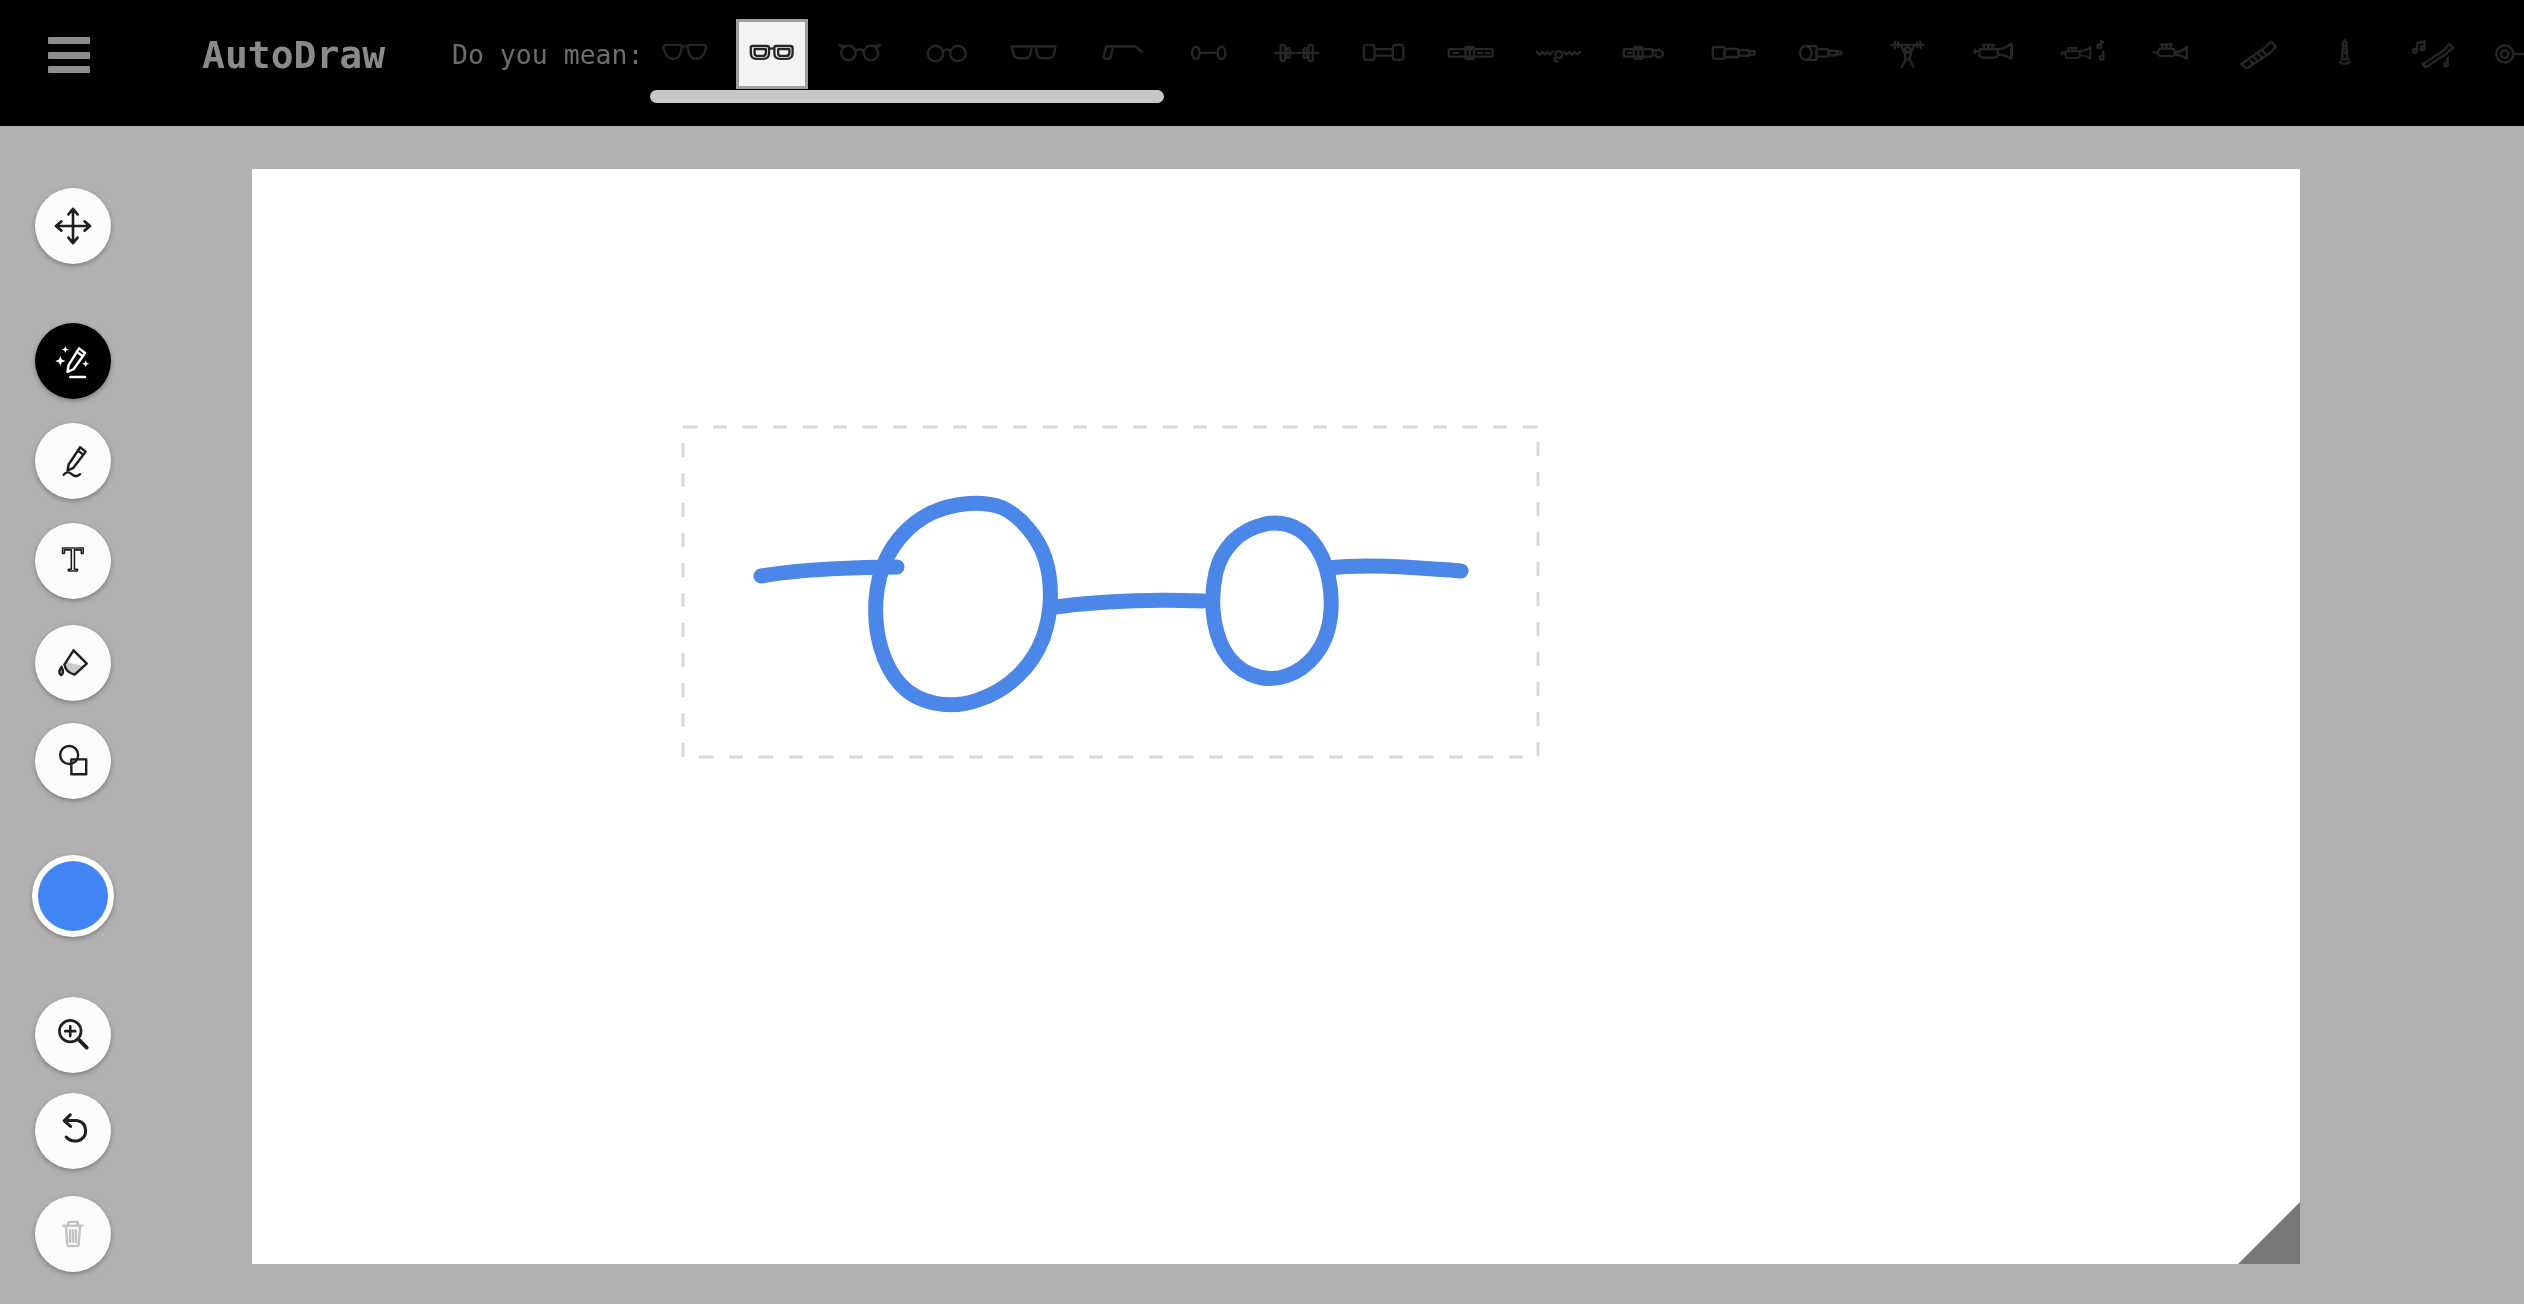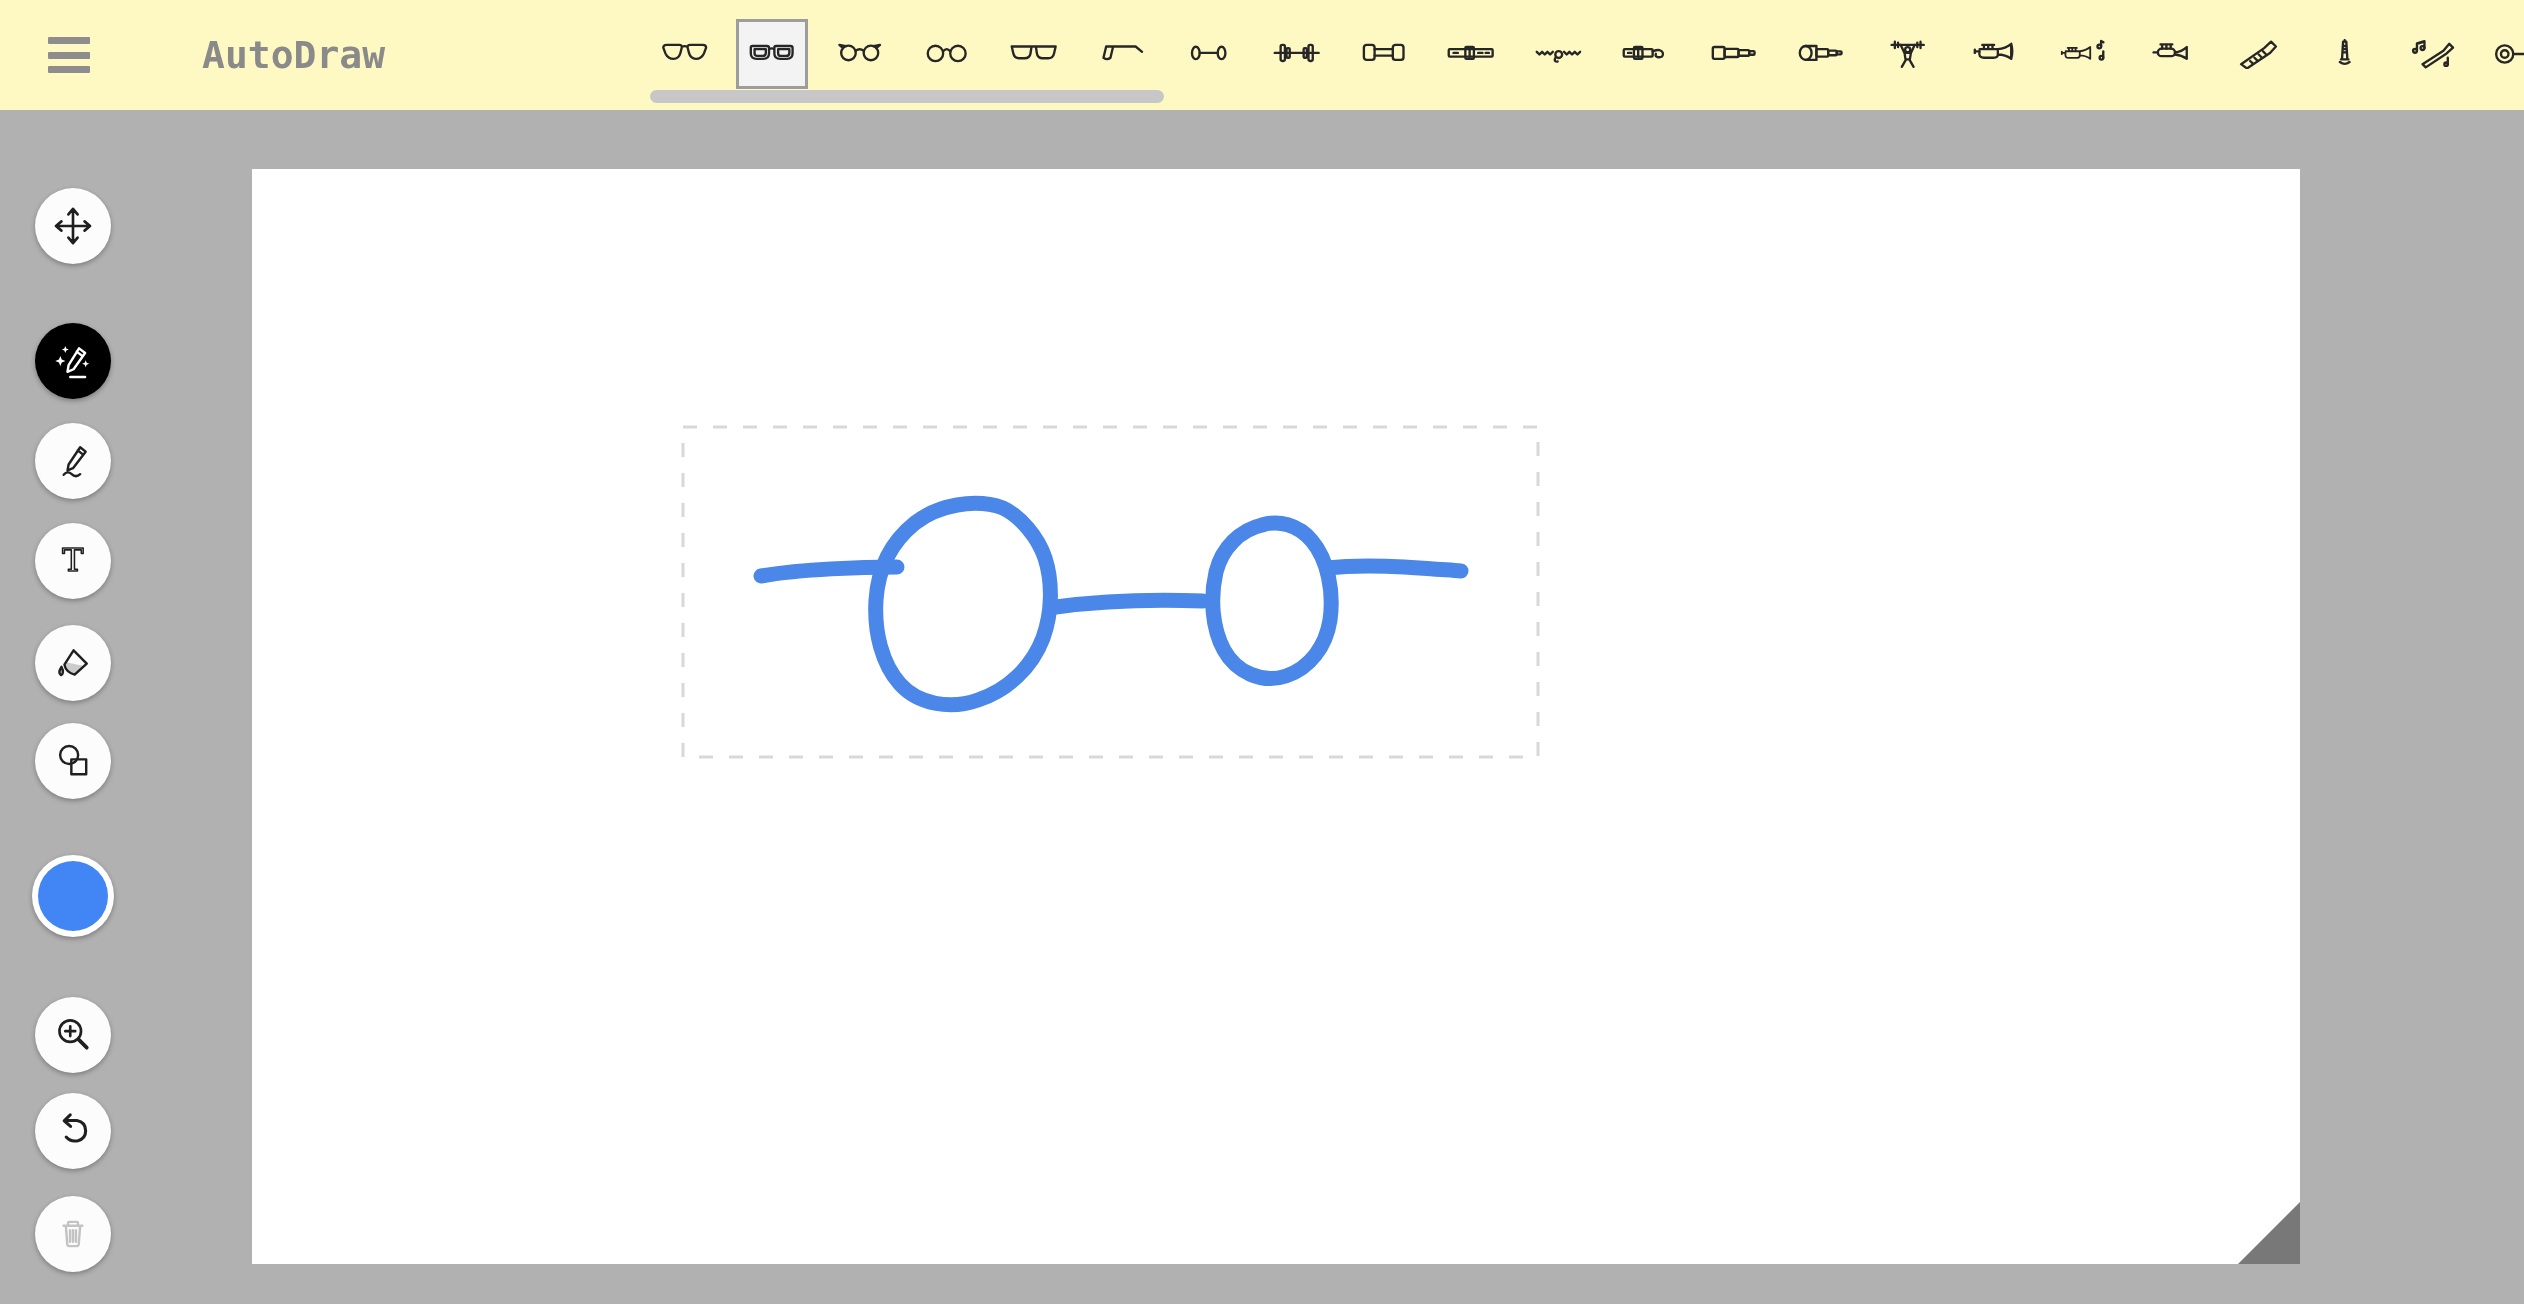--- a/index.html
+++ b/index.html
@@ -1,21 +1,21 @@
 <!DOCTYPE html>
 <html><head>
 <meta charset="utf-8">
 <style>
   html,body{margin:0;padding:0}
   body{
     width:2524px;height:1304px;position:relative;overflow:hidden;
     background:#b1b1b1;font-family:"DejaVu Sans Mono",monospace;
   }
   
-  .topbar{position:absolute;left:0;top:0;width:2524px;height:110px;background:#fef9c3;z-index:10}
+  .topbar{position:absolute;left:0;top:0;width:2524px;height:126px;background:#000000;z-index:10}
   .hamburger{position:absolute;left:48px;top:37px;width:42px;height:37px;cursor:pointer}
   .hamburger span{display:block;height:7px;background:#8d8d8d;border-radius:1px}
   .hamburger span + span{margin-top:7.5px}
   .app-title{position:absolute;left:202px;top:0;height:110px;line-height:110px;
     font-size:38px;font-weight:bold;color:#8a8a8a;white-space:nowrap}
   .prompt{position:absolute;left:452px;top:0;height:110px;line-height:110px;
     font-size:26.5px;font-weight:500;color:#6e6e6e;white-space:nowrap}
   .suggestions{position:absolute;left:0;top:0;width:2524px;height:110px;overflow:hidden}
   .sugg{position:absolute;top:19px;width:72px;height:70px;box-sizing:border-box;
     display:flex;align-items:center;justify-content:center;border:3px solid transparent;
@@ -196,20 +196,21 @@
           <path d="M18 14 H42 M34 14 V19.5 M40 14 V20.5"></path>
         </svg>
       </div>
     </div>
   <div class="hamburger">
     <span></span>
       <span></span>
       <span></span>
   </div>
   <div class="app-title">AutoDraw</div>
+  <div class="prompt">Do you mean:</div>
   <div class="sscroll"></div>
 </div>
 
 <div id="toolbar">
     <div class="tool" style="top: 188px;">
       <svg viewBox="0 0 40 40" fill="none" stroke="currentColor" stroke-width="2.4" stroke-linecap="round" stroke-linejoin="round">
         <path d="M20 4.5 V35.5 M4.5 20 H35.5 M20 4.5 L15.8 9.5 M20 4.5 L24.2 9.5 M20 35.5 L15.8 30.5 M20 35.5 L24.2 30.5 M4.5 20 L9.5 15.8 M4.5 20 L9.5 24.2 M35.5 20 L30.5 15.8 M35.5 20 L30.5 24.2"></path>
       </svg>
     </div>
     <div class="tool active" style="top: 323px;">

